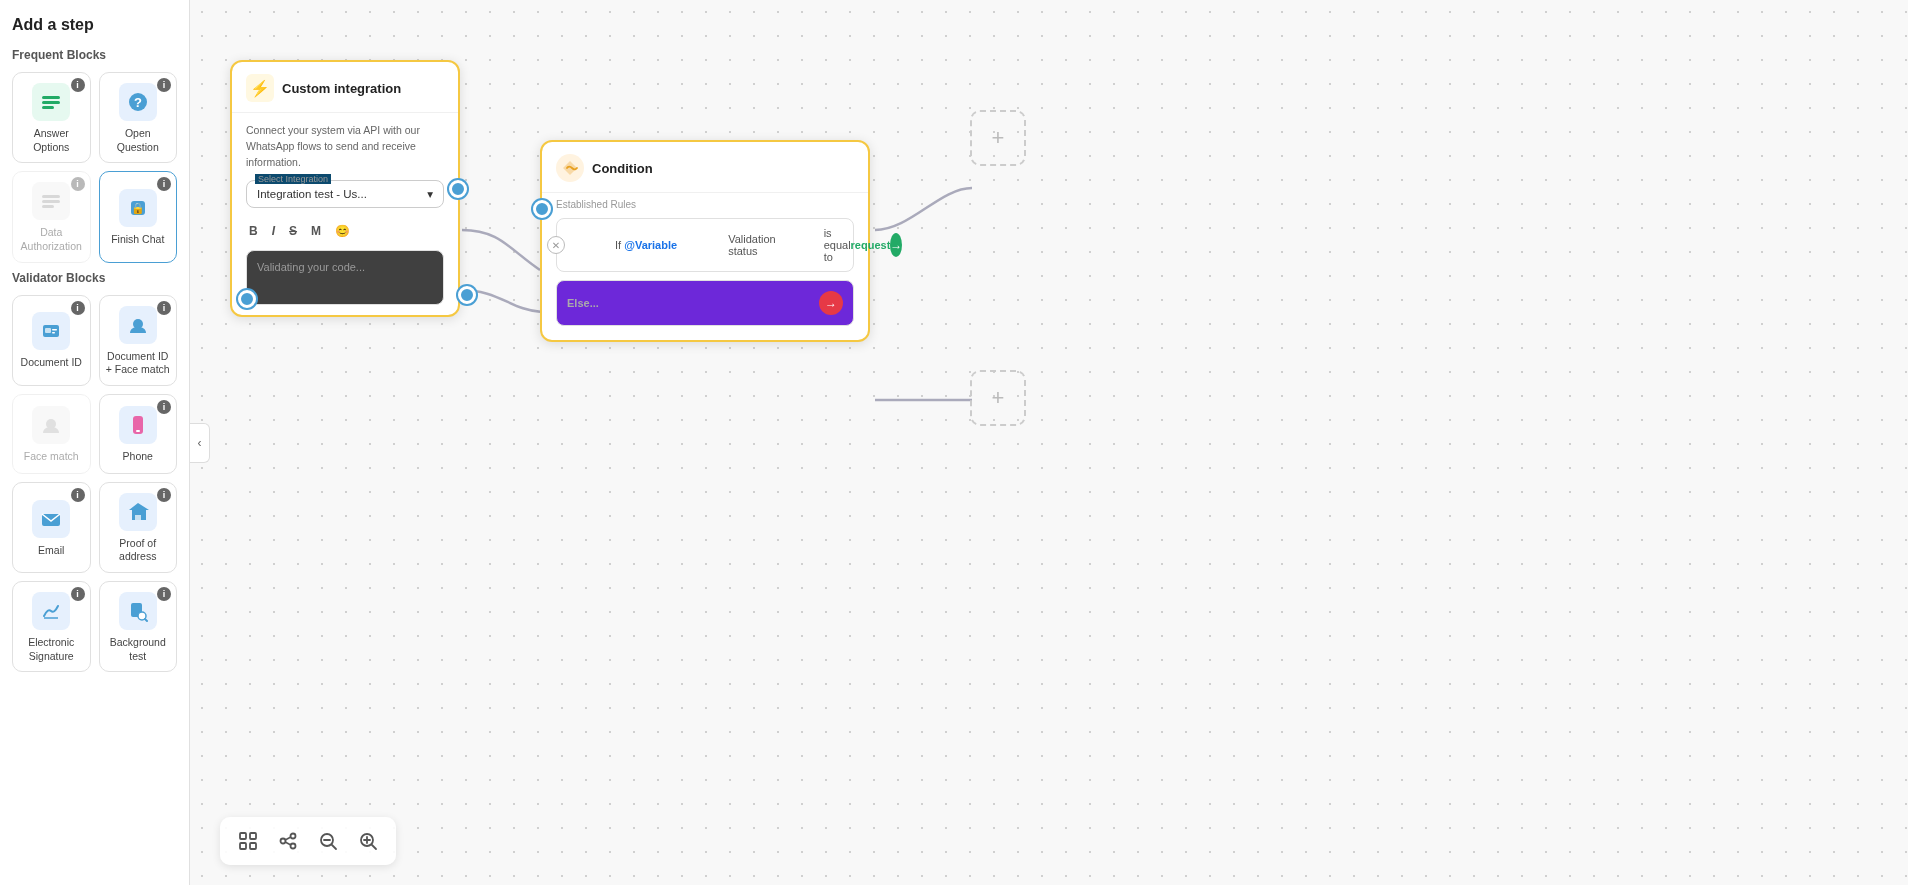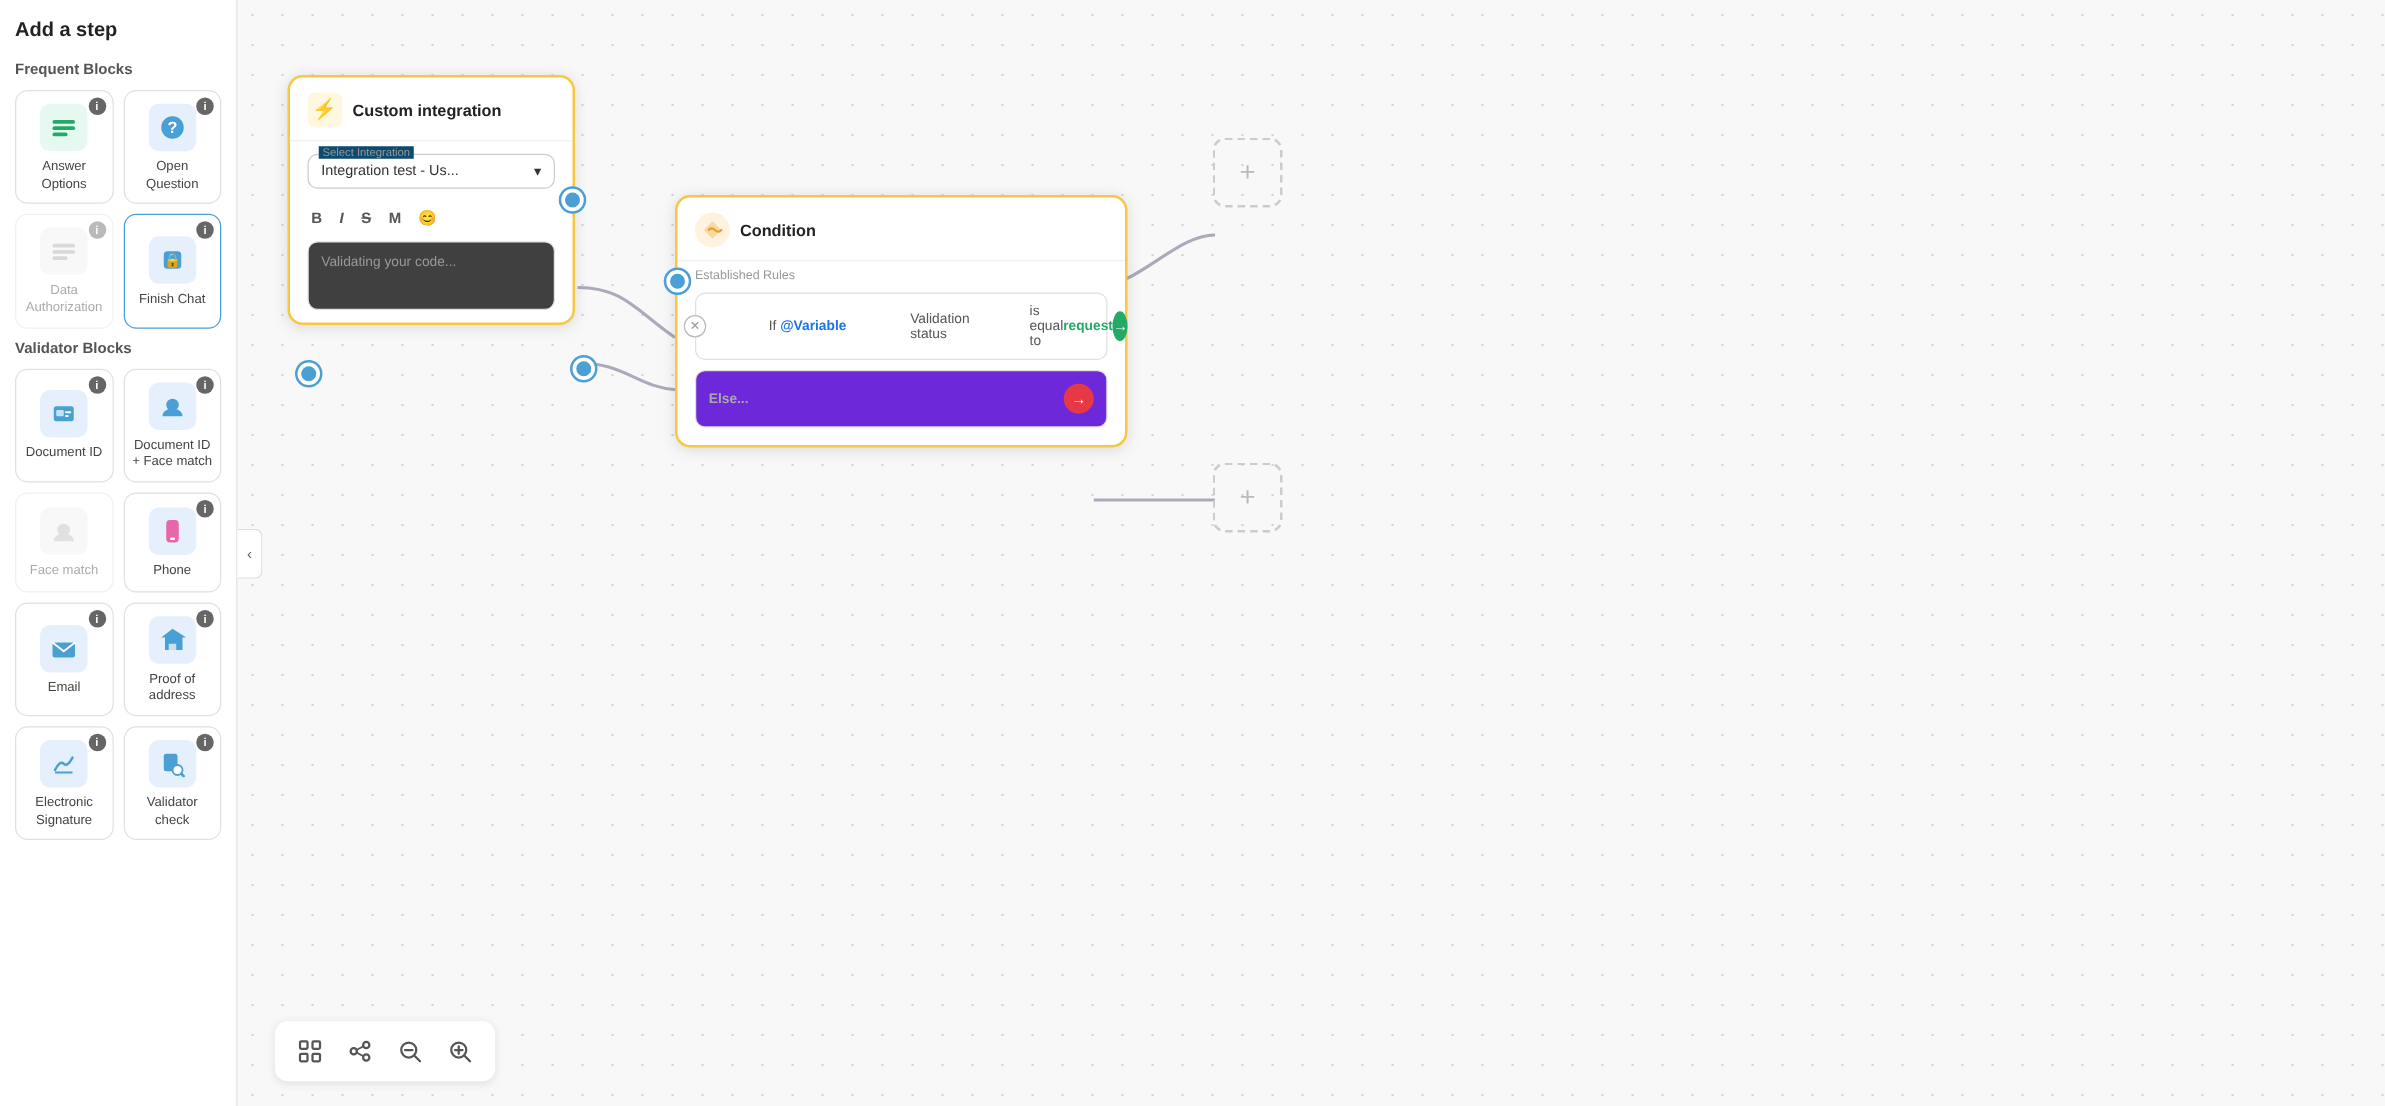--- a/index.html
+++ b/index.html
@@ -213,22 +213,22 @@
       padding: 10px;
       min-height: 55px;
       font-size: 11px;
       color: #999;
       background: #404040;
     }
 
     
     .card-condition {
       left: 350px;
-      top: 156px;
-      width: 362px;
+      top: 140px;
+      width: 330px;
       border: 2px solid #f5c842;
     }
     .condition-header {
       display: flex;
       align-items: center;
       gap: 8px;
       padding: 12px 14px 10px;
       border-bottom: 1px solid #f0f0f0;
     }
     .condition-icon {
@@ -527,21 +527,21 @@
 
     <div class="block-item">
       <span class="info-badge">i</span>
       <div class="block-icon icon-blue">
         <svg width="22" height="22" viewBox="0 0 22 22" fill="none">
             <rect x="4" y="3" width="11" height="14" rx="2" fill="#4a9fd4"></rect>
             <circle cx="15" cy="16" r="4" fill="#fff" stroke="#4a9fd4" stroke-width="1.5"></circle>
             <line x1="18" y1="19" x2="20" y2="21" stroke="#4a9fd4" stroke-width="2" stroke-linecap="round"></line>
           </svg>
       </div>
-      <span class="block-label">Validator check</span>
+      <span class="block-label">Background test</span>
     </div>
   </div>
 </div>
 
 <div class="collapse-btn">‹</div>
 
 <div class="canvas">
 
   <svg class="connector-svg">
 
@@ -553,20 +553,21 @@
 
     <path d="M270,290 C310,290 320,310 352,312" fill="none" stroke="#aab" stroke-width="2.5"></path>
   </svg>
 
   <div class="card card-custom-integration">
     <div class="card-header">
       <div class="card-header-icon">⚡</div>
       <span class="card-header-title">Custom integration</span>
     </div>
     <div class="card-body">
+      <div class="card-desc">Connect your system via API with our WhatsApp flows to send and receive information.</div>
       <div class="select-integration-wrapper">
         <span class="select-label">Select Integration</span>
         <div class="select-value">
           <span>Integration test - Us...</span>
           <span>▾</span>
         </div>
       </div>
       <div class="text-editor-toolbar">
         <button class="toolbar-btn"><b>B</b></button>
         <button class="toolbar-btn"><i>I</i></button>

